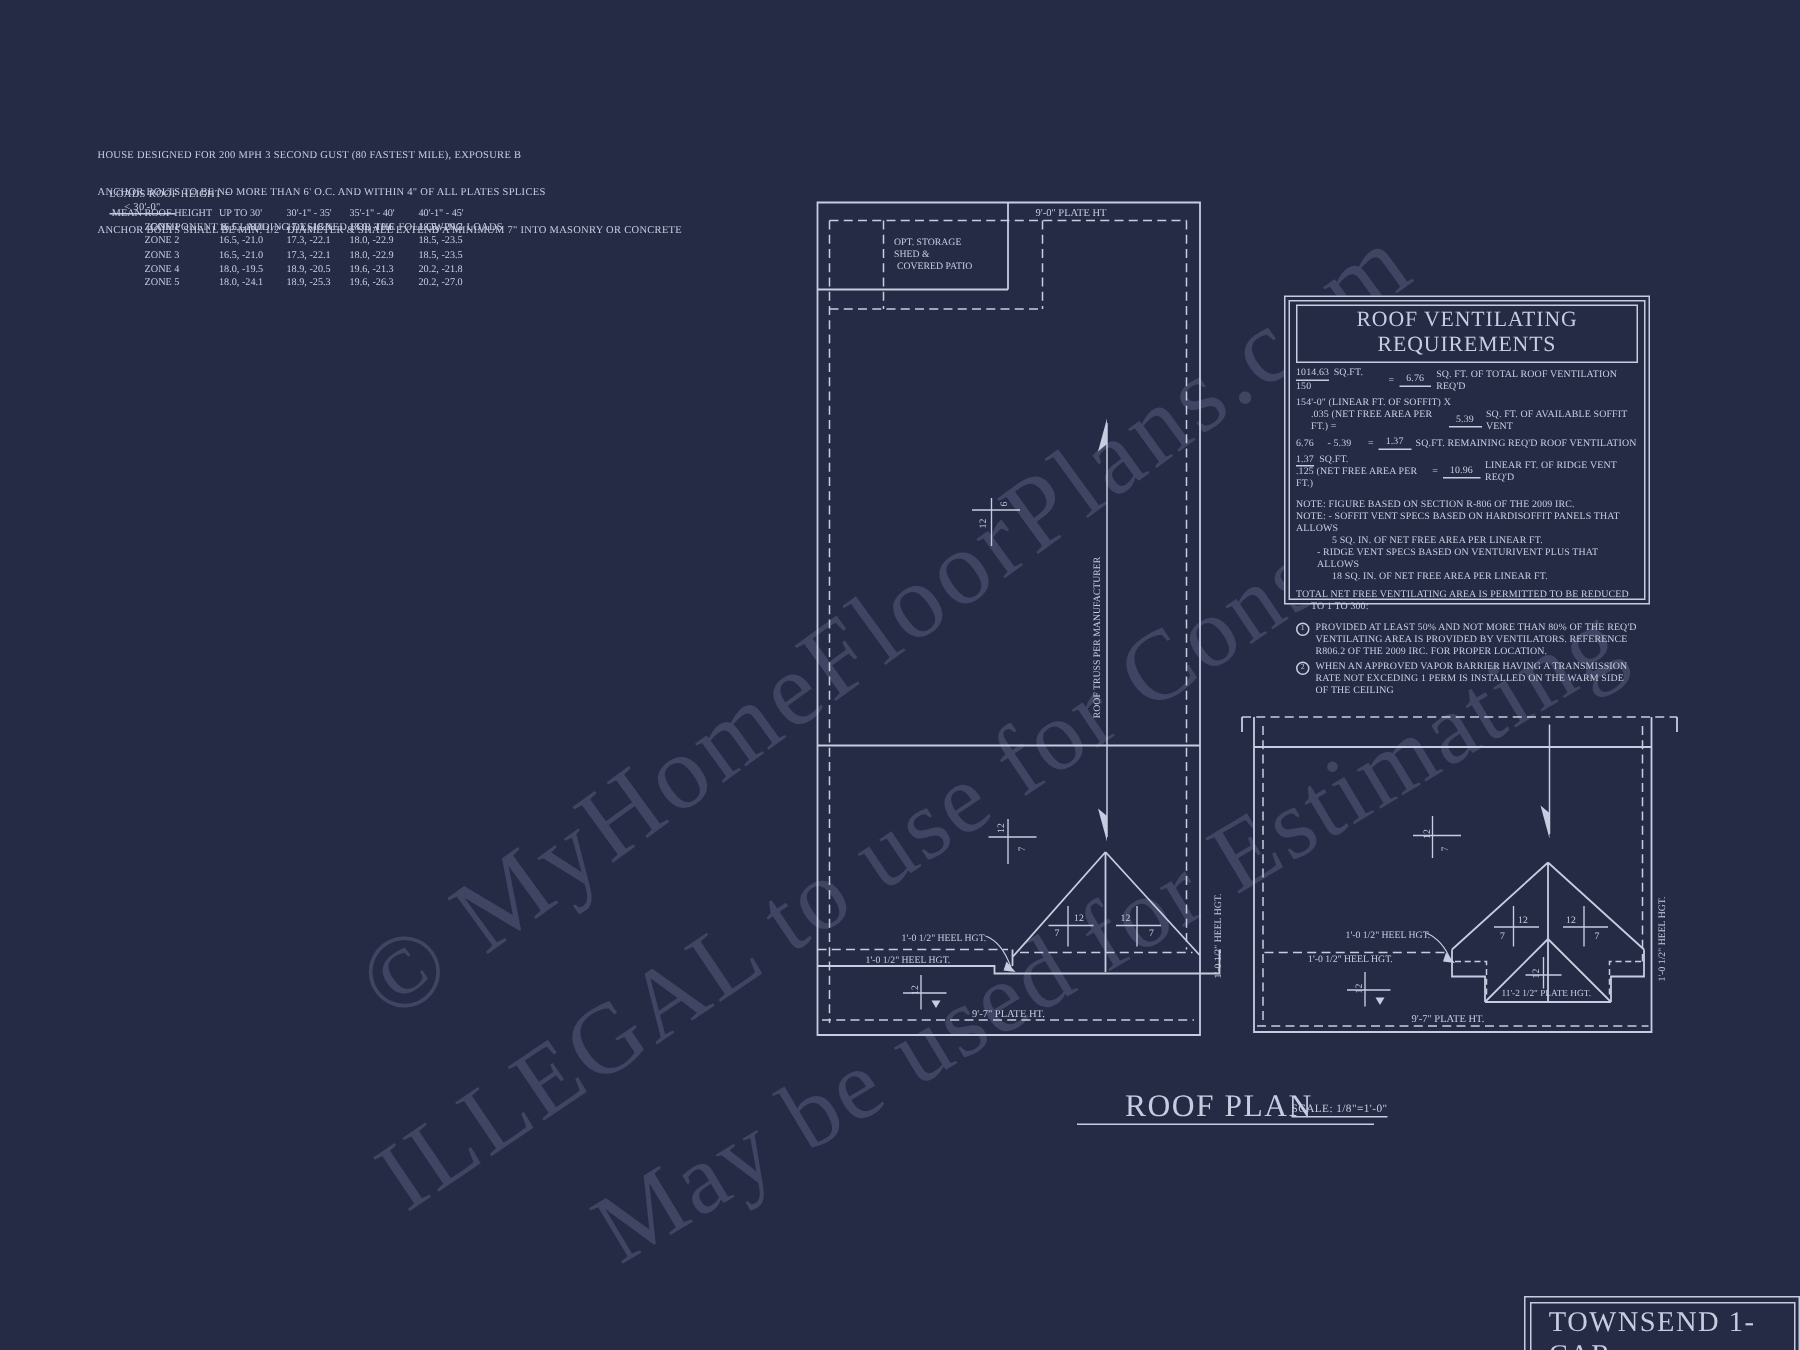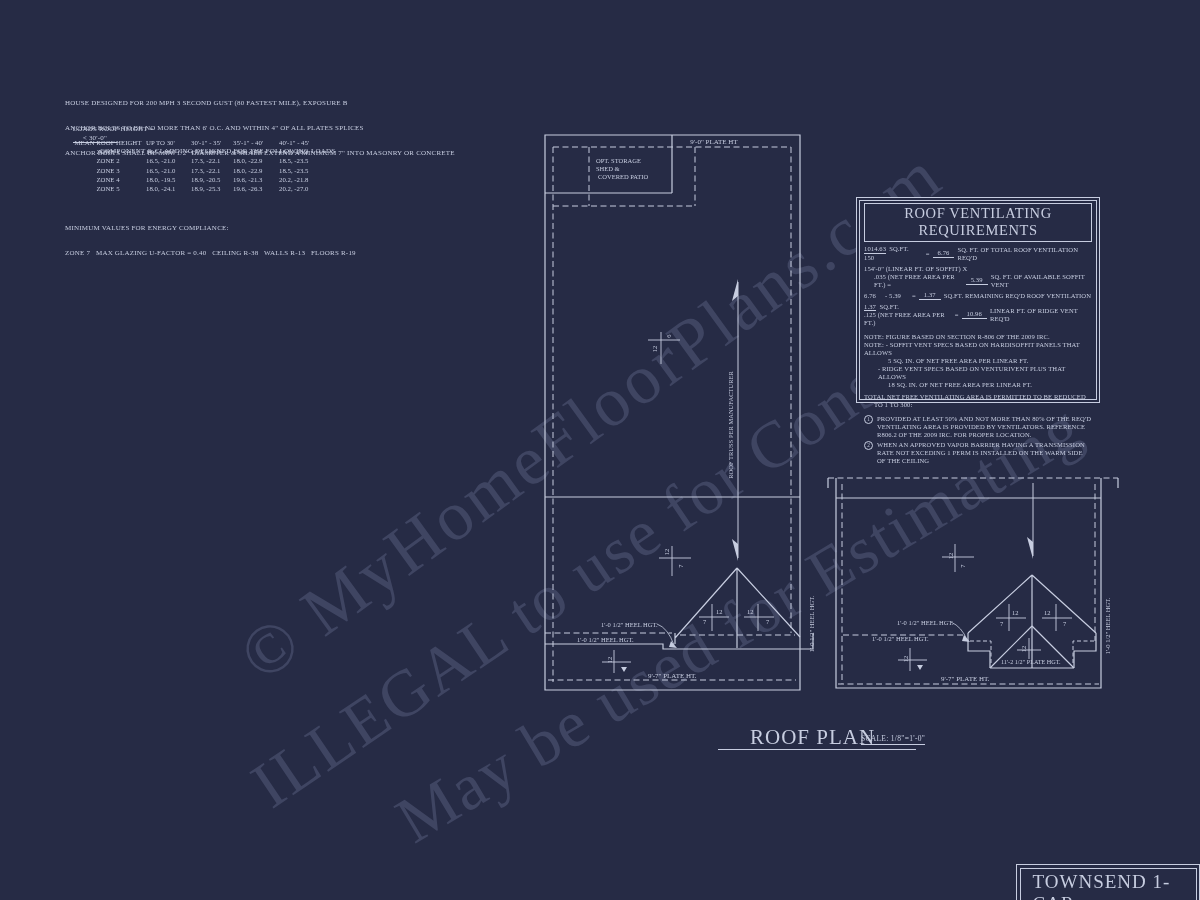--- a/index.html
+++ b/index.html
@@ -90,24 +90,20 @@
     <span>19.6, -21.3</span>
     <span>20.2, -21.8</span>
 
     <span class="c0">ZONE 5</span>
     <span>18.0, -24.1</span>
     <span>18.9, -25.3</span>
     <span>19.6, -26.3</span>
     <span>20.2, -27.0</span>
   </div>
 
-  <div class="abs notes" style="left:65px;top:207px;">
-    <div>MINIMUM VALUES FOR ENERGY COMPLIANCE:</div>
-    <div>ZONE 7   MAX GLAZING U-FACTOR = 0.40   CEILING R-38   WALLS R-13   FLOORS R-19</div>
-  </div>
 
   <div class="abs vent-outer" style="left:856px;top:197px;width:244px;height:206px;box-sizing:border-box;">
     <div class="vent-inner">
       <div class="vent-title">ROOF VENTILATING REQUIREMENTS</div>
       <div class="vbody">
 
         <div class="f-row">
           <span class="frac">
             <span class="ubar">1014.63</span>
             <span>150</span>

